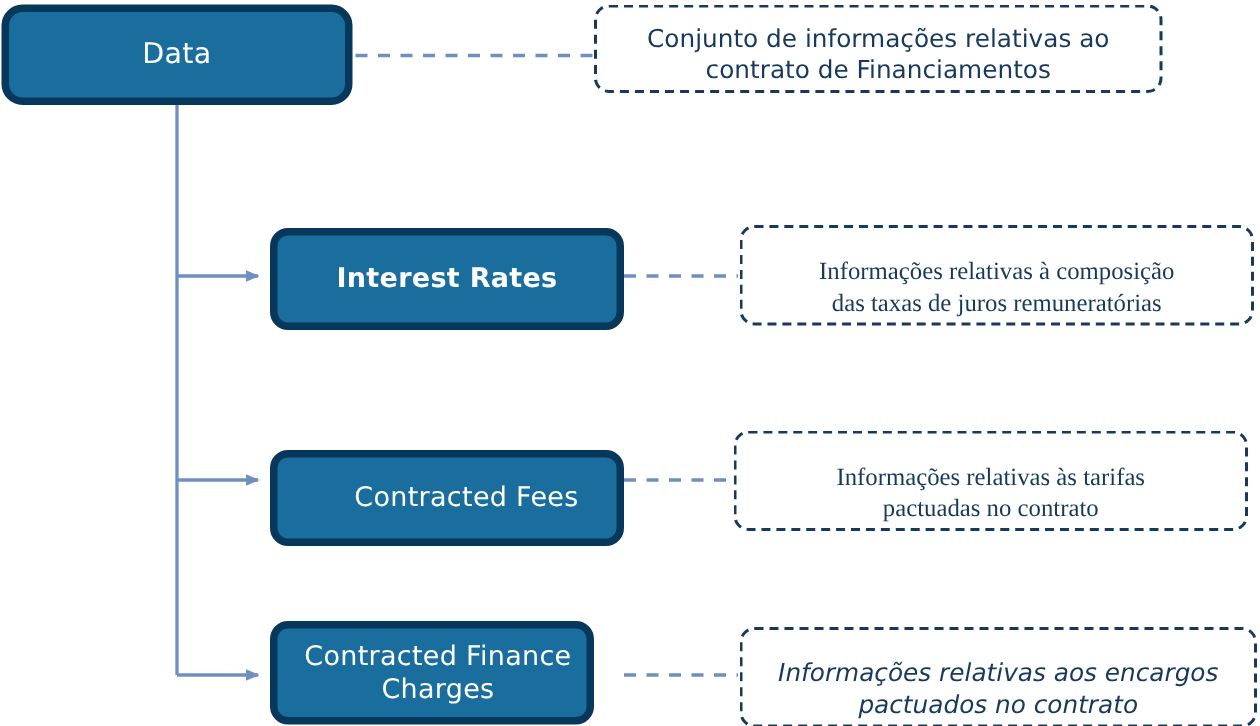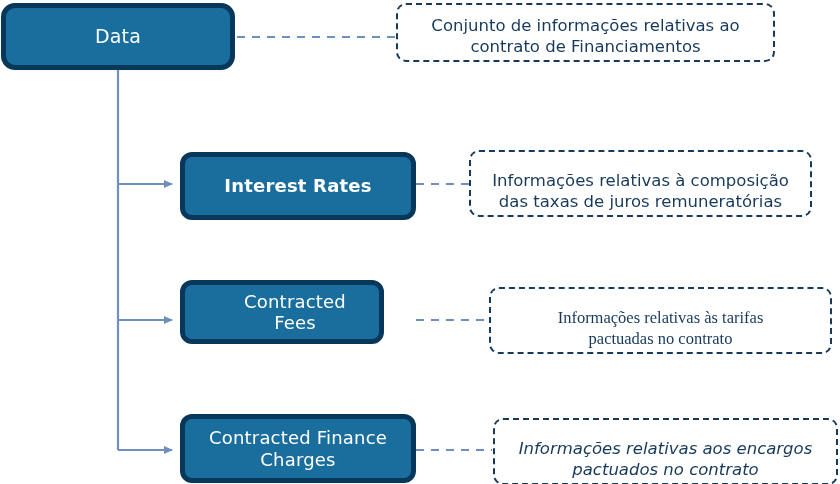--- a/index.html
+++ b/index.html
@@ -103,34 +103,34 @@
   </div>
 
   <div class="note" style="left:396px; top:3px; width:379px; height:59px;">
     <span>Conjunto de informações relativas ao
 contrato de Financiamentos</span>
   </div>
 
   <div class="node child bold" style="left:180px; top:152px; width:236px; height:68px;">
     <span>Interest Rates</span>
   </div>
-  <div class="note" style="left:469px; top:150px; width:343px; height:67px;">
+  <div class="note" style="left:493px; top:150px; width:343px; height:67px;font-family:Liberation Serif, serif;">
     <span>Informações relativas à composição
 das taxas de juros remuneratórias</span>
   </div>
 
-  <div class="node child" style="left:180px; top:280px; width:204px; height:64px;padding-left:36px;">
+  <div class="node child" style="left:180px; top:300px; width:236px; height:64px;padding-left:36px;">
     <span>Contracted Fees</span>
   </div>
   <div class="note" style="left:489px; top:287px; width:343px; height:67px;font-family:Liberation Serif, serif;">
     <span>Informações relativas às tarifas
 pactuadas no contrato</span>
   </div>
 
-  <div class="node child" style="left:180px; top:414px; width:236px; height:69px;">
+  <div class="node child" style="left:180px; top:414px; width:216px; height:69px;justify-content:flex-end;">
     <span style="white-space:pre-line;">Contracted Finance
 Charges</span>
   </div>
   <div class="note" style="left:493px; top:418px; width:345px; height:67px;font-style:italic;">
     <span>Informações relativas aos encargos
 pactuados no contrato</span>
   </div>
 
 </div>
 

